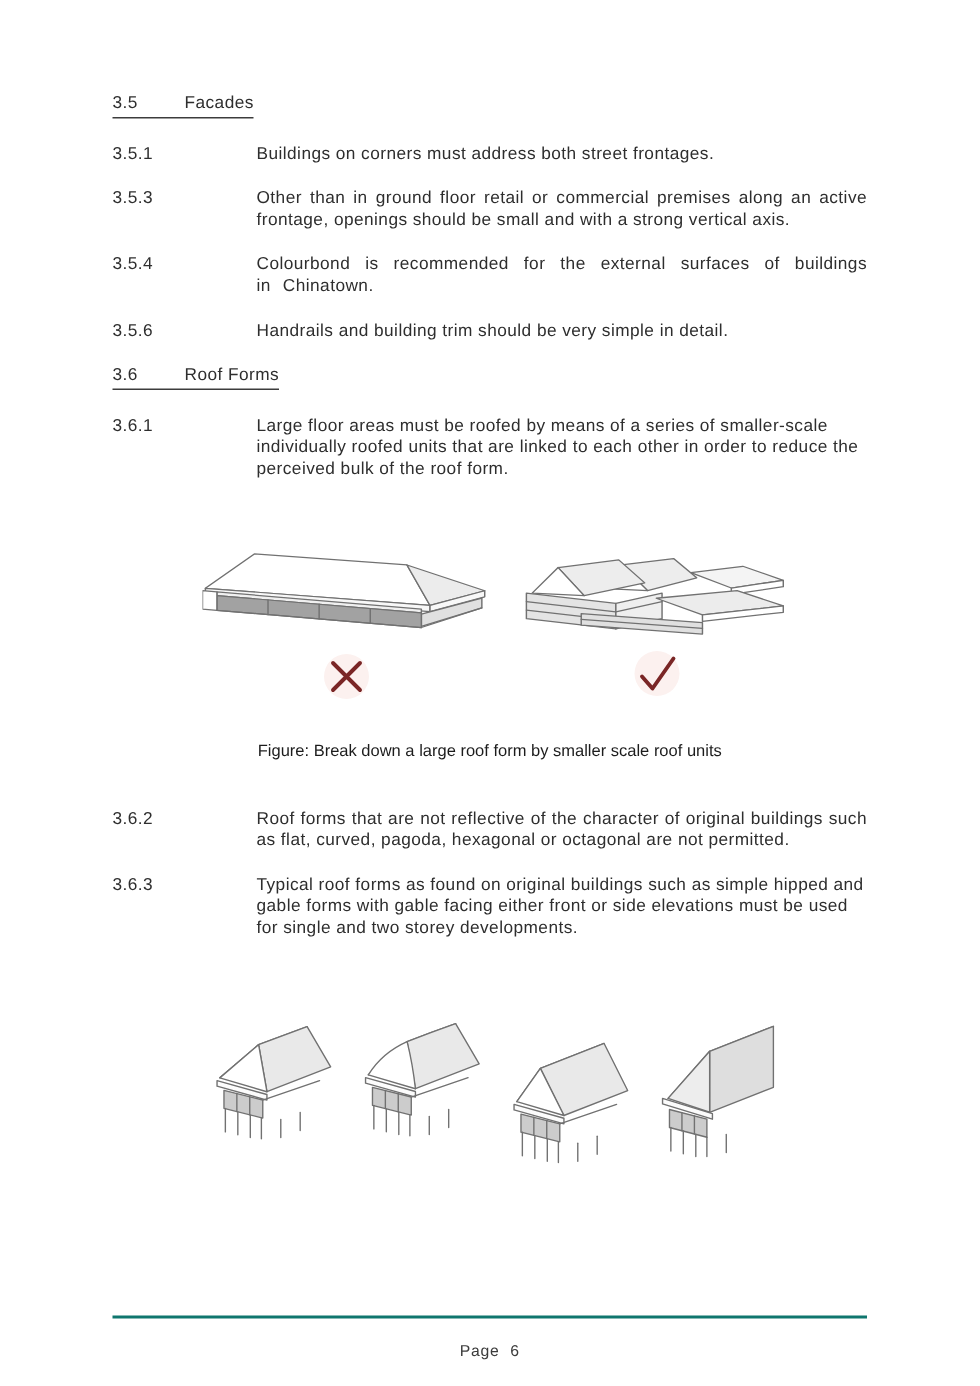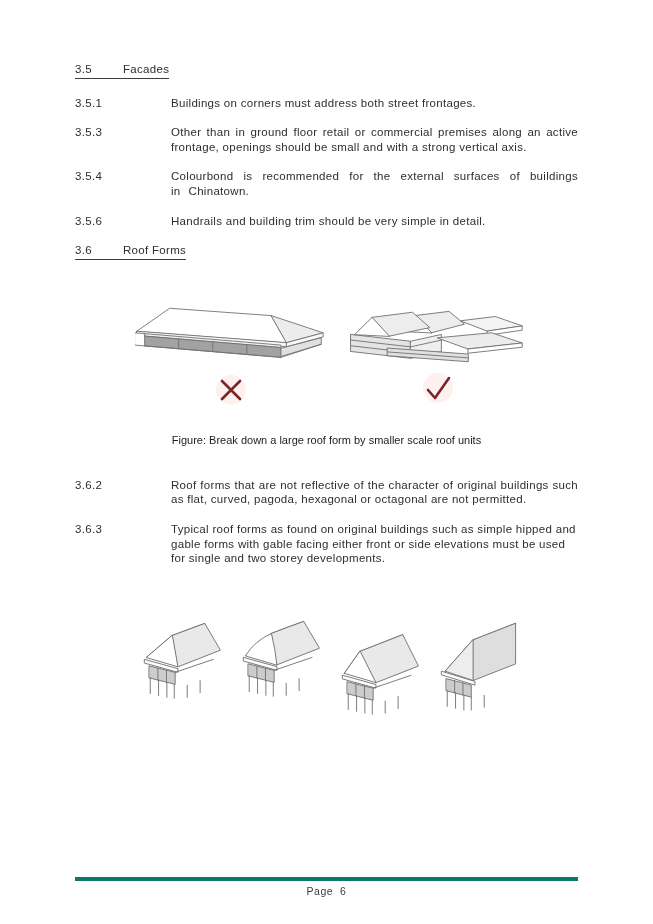--- a/index.html
+++ b/index.html
@@ -18,22 +18,22 @@
   .fig-row{display:flex;align-items:flex-start;padding-left:60px;gap:22px;}
   .fig-col{display:flex;flex-direction:column;align-items:center;}
   .fig-col.right{margin-top:6px;}
   .mark{margin-top:2px;}
   .caption{text-align:center;margin-top:24px;font-size:11px;letter-spacing:0;color:#1c1c1c;}
   .after-fig{margin-top:32px;}
   .houses{display:flex;gap:2px;padding-left:66px;margin-top:38px;}
   .houses svg:nth-child(2){transform:translateY(-2px);}
   .houses svg:nth-child(3){transform:translateY(14px);}
   .houses svg:nth-child(4){transform:translateY(10px);}
-  .footer{position:absolute;left:75px;right:75px;top:877px;border-top:4px solid #0f766e;
-          text-align:center;padding-top:4px;font-size:10.5px;letter-spacing:.5px;color:#3c3c3c;}
+  .footer{position:absolute;left:75px;right:75px;top:877px;border-top:2px solid #0f766e;
+          text-align:center;padding-top:16px;font-size:10.5px;letter-spacing:.5px;color:#3c3c3c;}
   .footer .pgnum{margin-left:7px;}
   svg{display:block;}
   .lines{stroke:#717171;stroke-width:1;fill:none;stroke-linejoin:round;stroke-linecap:round;}
 </style>
 </head>
 <body>
 
 <div class="page">
   <div class="content">
 
@@ -66,20 +66,24 @@
       <span class="txt">Handrails and building trim should be very simple in detail.</span>
     </div>
 
     <div class="heading">
       <span class="hwrap">
         <span class="num">3.6</span>
         <span>Roof Forms</span>
       </span>
     </div>
 
+    <div class="row" style="margin-bottom:0">
+      <span class="num">3.6.1</span>
+      <span class="txt">Large floor areas must be roofed by means of a series of smaller-scale individually roofed units that are linked to each other in order to reduce the perceived bulk of the roof form.</span>
+    </div>
 
     <div class="fig">
       <div class="fig-row">
 
         <div class="fig-col">
           <svg width="192" height="72" viewBox="0 0 200 88" preserveAspectRatio="none">
             <g class="lines">
               <polygon points="2,43 36,15 142,24 158,57" fill="#ffffff"></polygon>
               <polygon points="142,24 196,45 158,57" fill="#ececec"></polygon>
               <polygon points="2,43 158,57 158,62 2,48" fill="#f8f8f8"></polygon>

